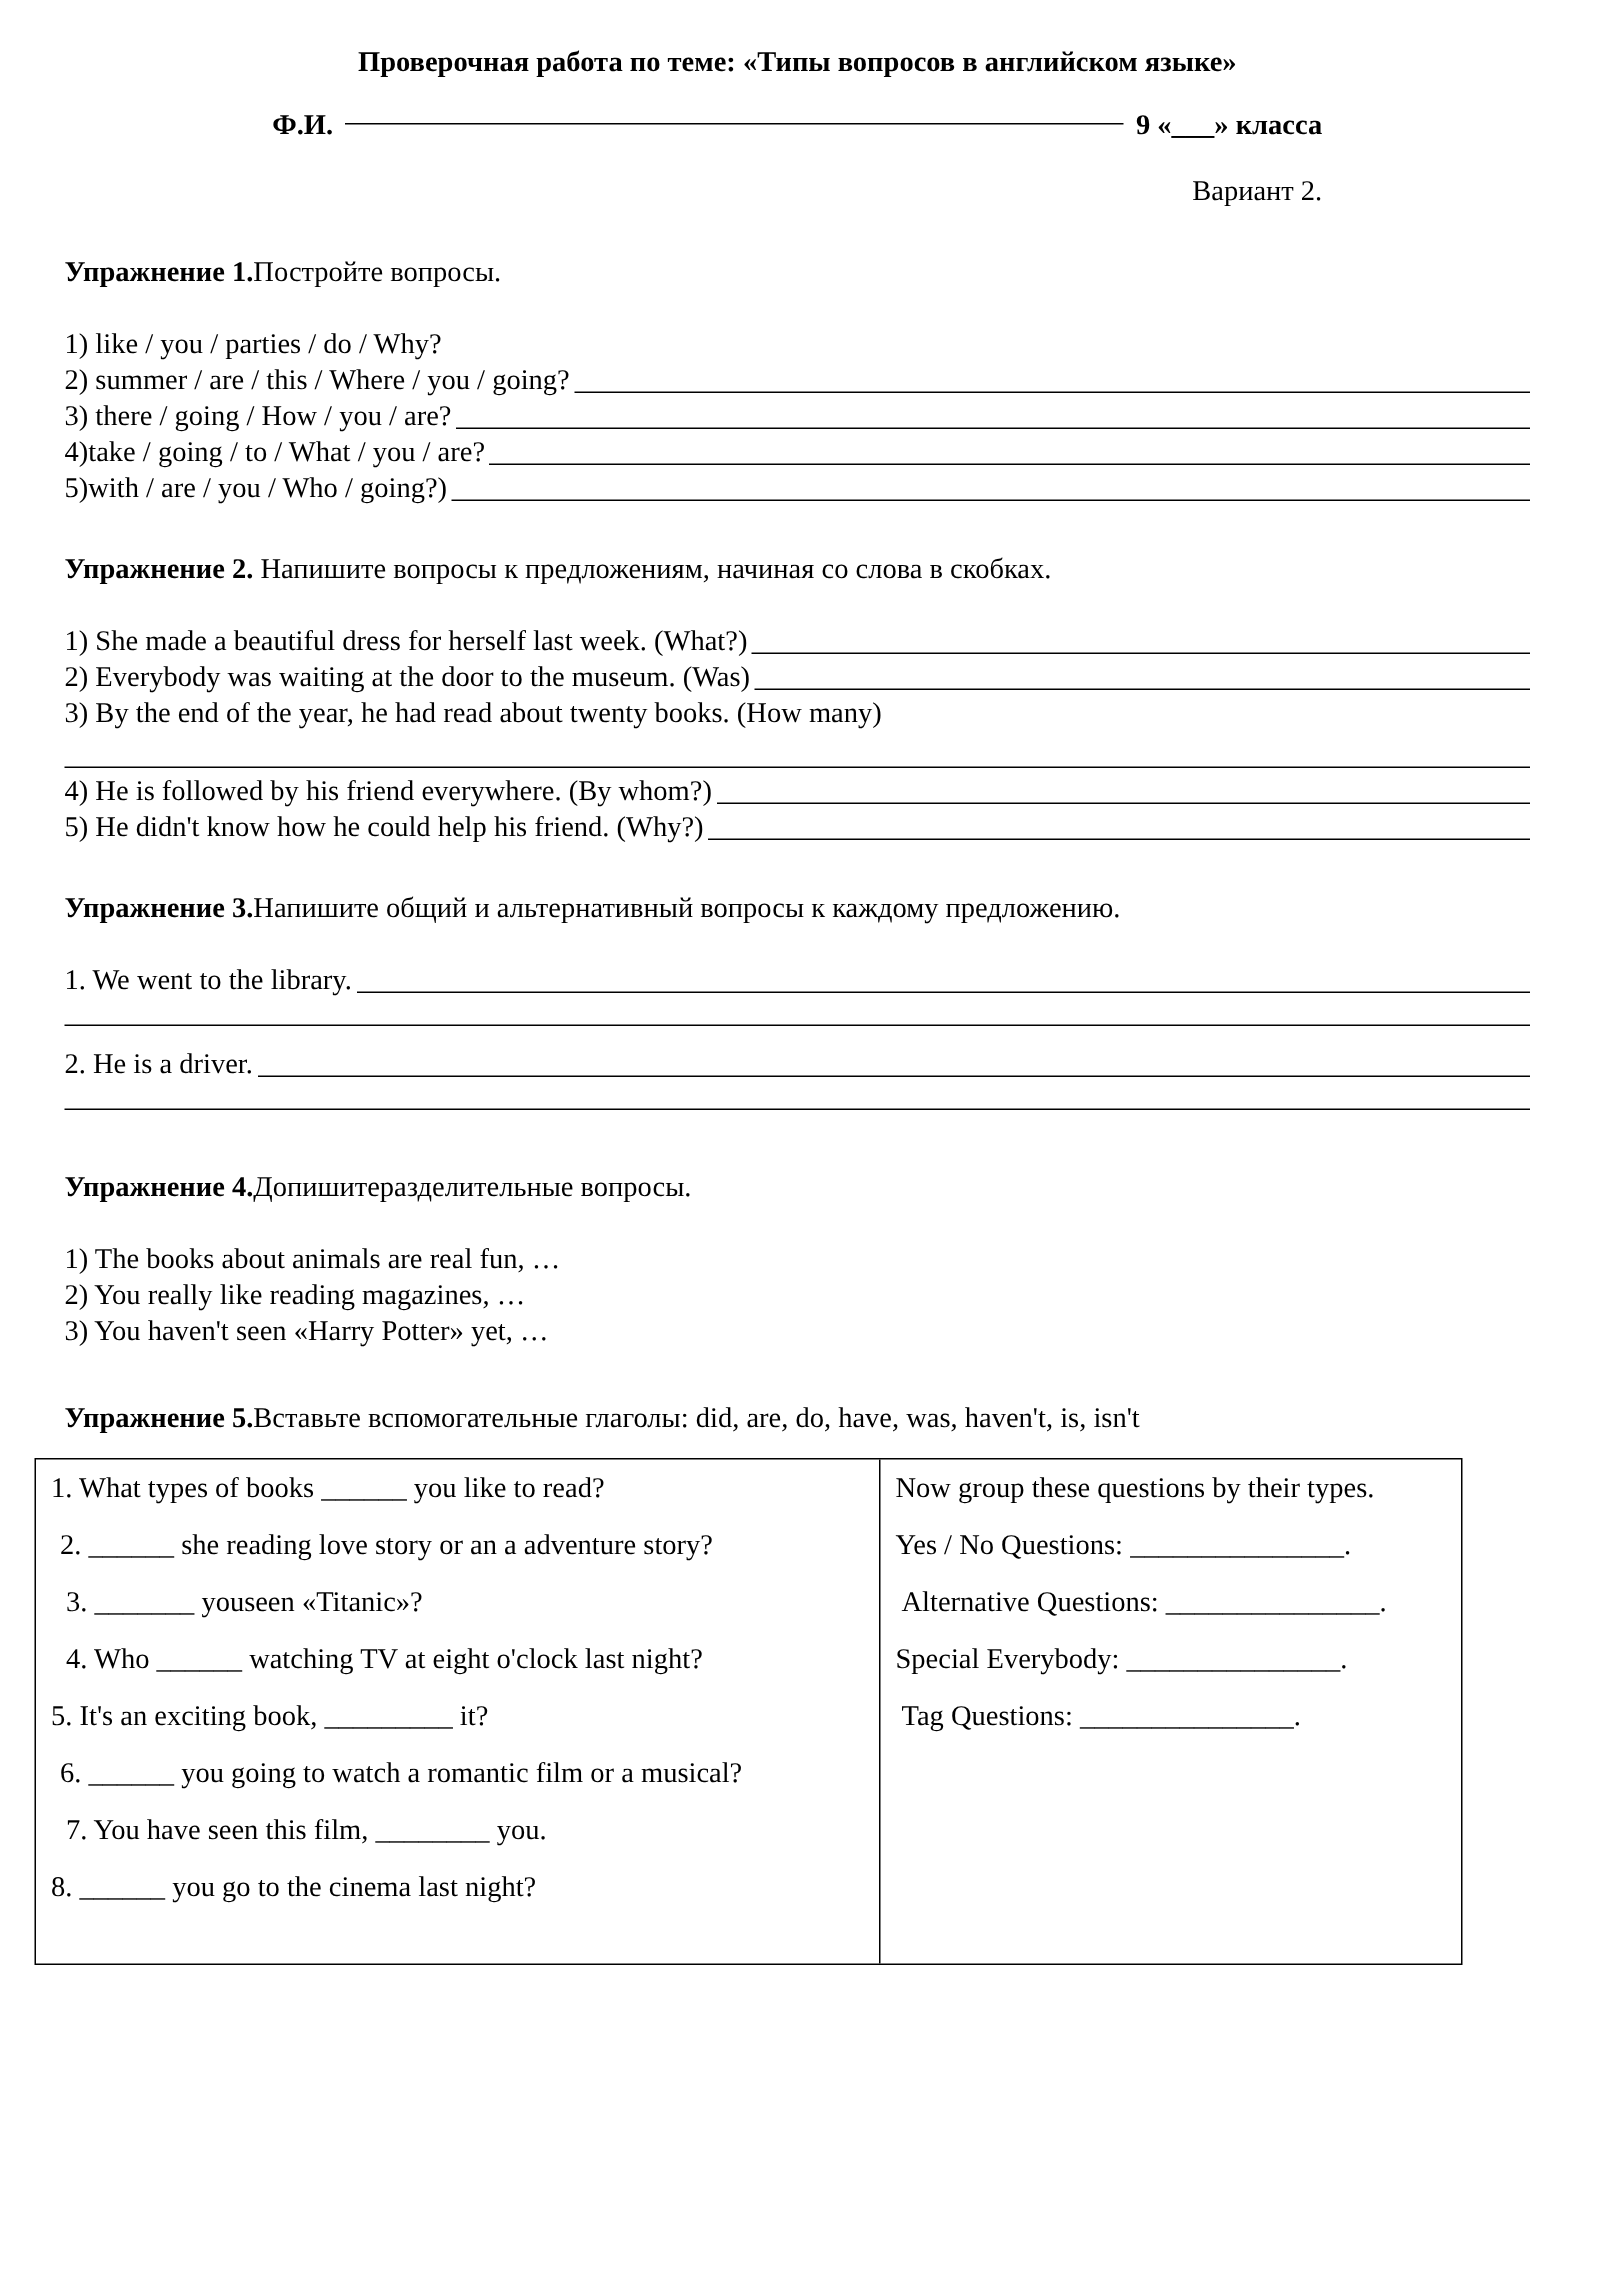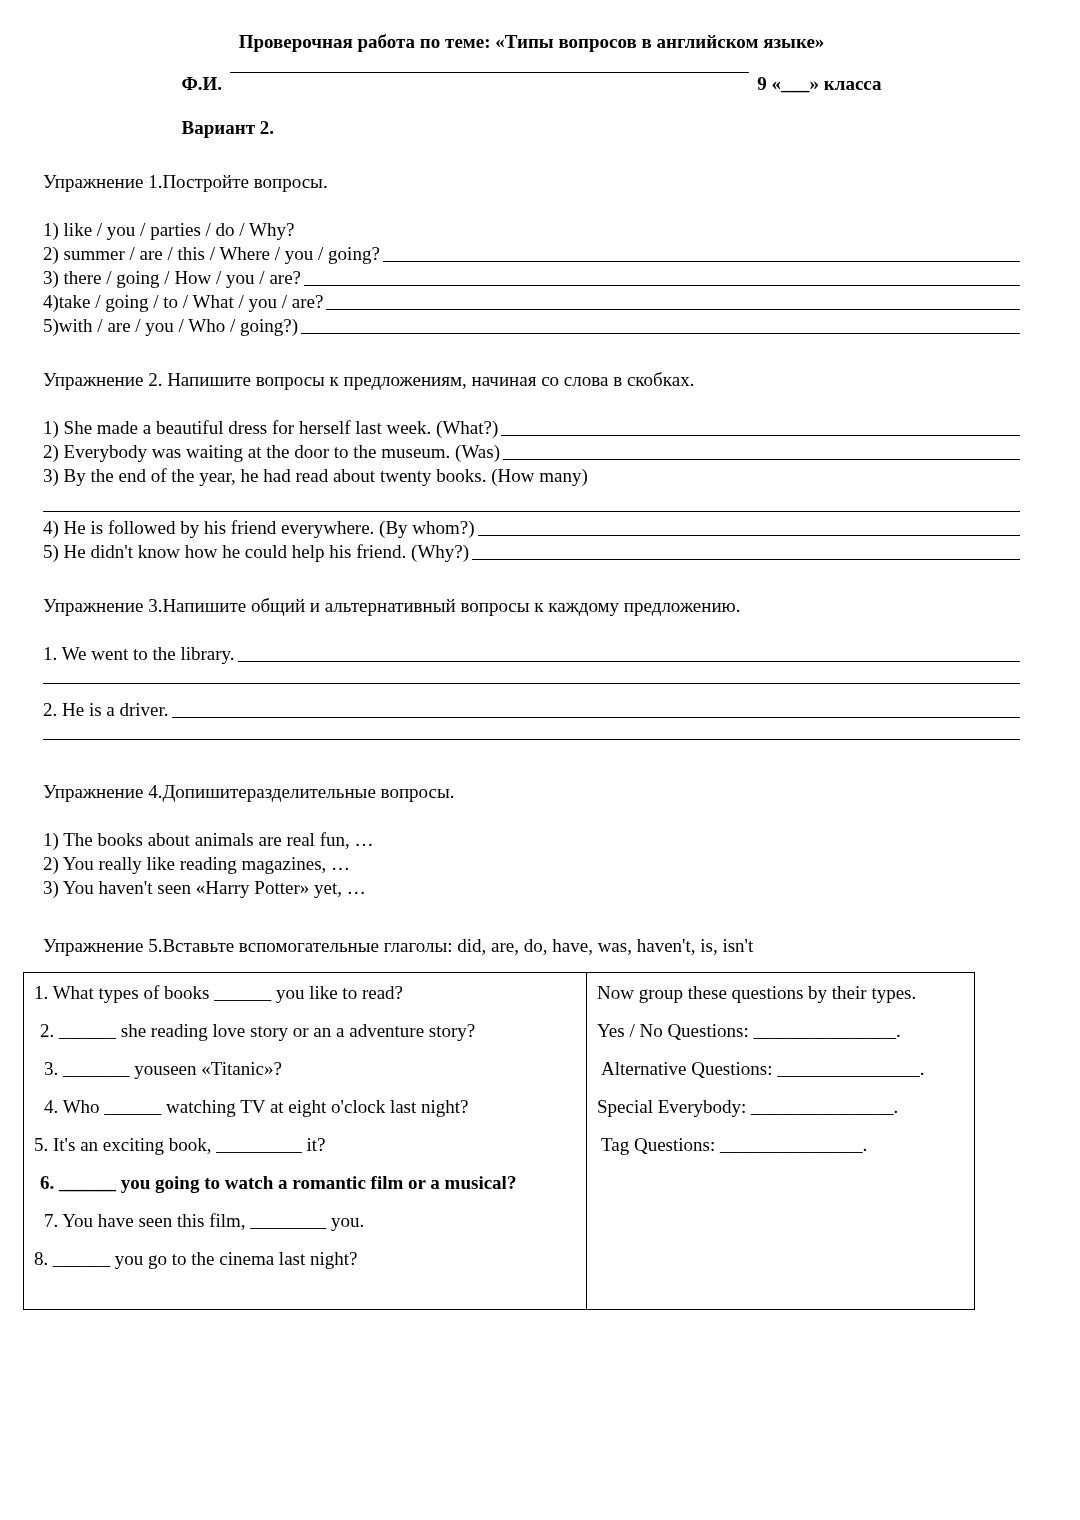--- a/index.html
+++ b/index.html
@@ -4,27 +4,27 @@
 <style>
   * { box-sizing: border-box; margin: 0; padding: 0; }
   html, body { background: #ffffff; }
   body {
     width: 1080px; height: 1520px;
     font-family: "Liberation Serif", "DejaVu Serif", serif;
     font-size: 19px; color: #000; line-height: 24px;
     position: relative; overflow: hidden;
   }
   .page { padding: 30px 60px 0 43px; }
-  .b { font-weight: normal; }
+  .b { font-weight: bold; }
 
   .header-block { width: 700px; margin: 0 auto; }
   .doc-title { text-align: center; font-weight: bold; }
-  .name-row { display: flex; align-items: flex-start; margin-top: 18px; font-weight: bold; }
+  .name-row { display: flex; align-items: center; margin-top: 18px; font-weight: bold; }
   .name-row .line { flex: 1; border-bottom: 1.5px solid #000; margin: 0 8px 4px 8px; }
-  .variant { text-align: left; font-weight: bold; margin-top: 20px; }
+  .variant { text-align: right; font-weight: normal; margin-top: 20px; }
 
   .ex-head { margin-top: 30px; }
   .ex-body { margin-top: 24px; }
 
   .row { display: flex; align-items: flex-end; text-align: center; }
   .row .text { white-space: nowrap; }
   .row .line { flex: 1 1 auto; border-bottom: 1px solid #000; margin-left: 3px; margin-bottom: 4px; }
   .fullline { border-bottom: 1px solid #000; height: 16px; margin-bottom: 6px; }
 
   .ex2 .fullline { margin-top: 14px; height: 10px; margin-bottom: 4px; }
@@ -150,21 +150,21 @@
     <div class="ex-head" style="margin-top: 34px;">
       <span class="b">Упражнение 5.</span><span>Вставьте вспомогательные глаголы: did, are, do, have, was, haven't, is, isn't</span>
     </div>
     <div class="ex5-table">
       <div class="ex5-left">
         <div class="q">1. What types of books ______ you like to read?</div>
         <div class="q" style="padding-left:6px;">2. ______ she reading love story or an a adventure story?</div>
         <div class="q" style="padding-left:10px;">3. _______ youseen «Titanic»?</div>
         <div class="q" style="padding-left:10px;">4. Who ______ watching TV at eight o'clock last night?</div>
         <div class="q">5. It's an exciting book, _________ it?</div>
-        <div class="q" style="padding-left:6px;font-weight:bold;">6. ______ you going to watch a romantic film or a musical?</div>
+        <div class="q" style="padding-left:6px;">6. ______ you going to watch a romantic film or a musical?</div>
         <div class="q" style="padding-left:10px;">7. You have seen this film, ________ you.</div>
         <div class="q">8. ______ you go to the cinema last night?</div>
       </div>
       <div class="ex5-right">
         <div class="q">Now group these questions by their types.</div>
         <div class="q">Yes / No Questions: _______________.</div>
         <div class="q" style="padding-left:4px;">Alternative Questions: _______________.</div>
         <div class="q">Special Everybody: _______________.</div>
         <div class="q" style="padding-left:4px;">Tag Questions: _______________.</div>
       </div>

